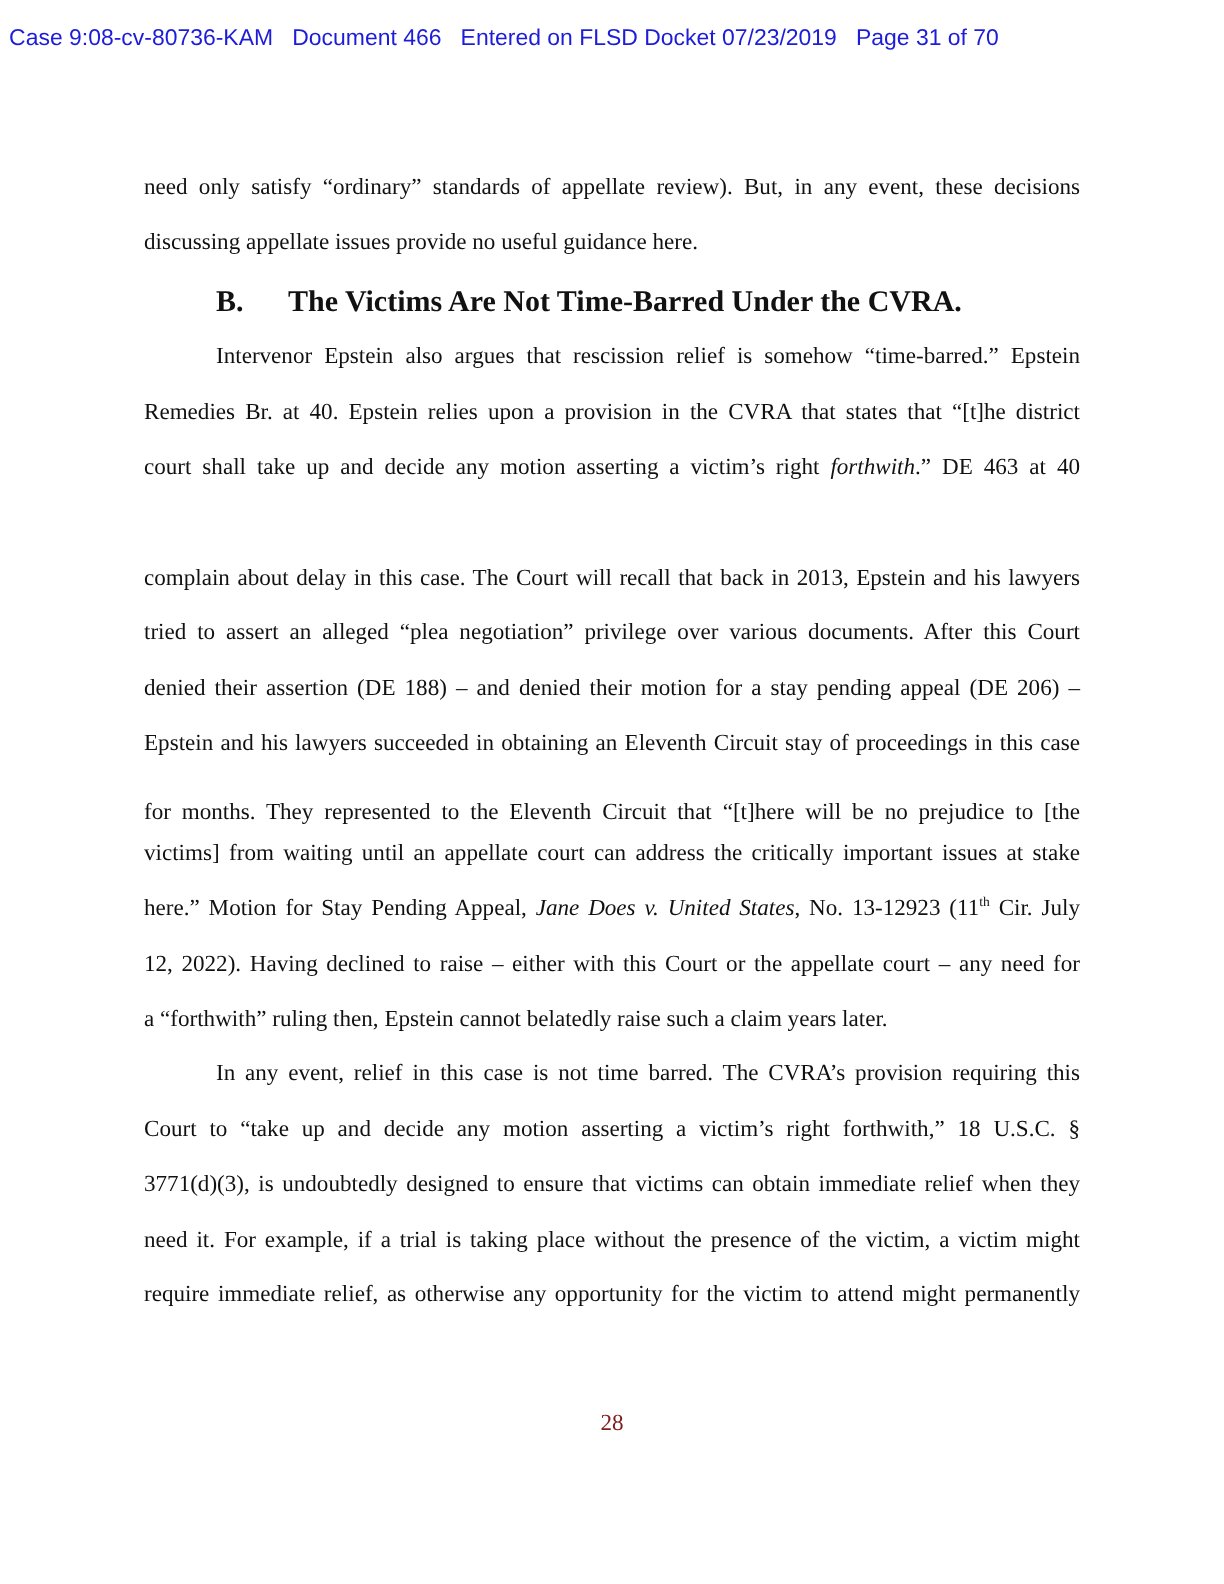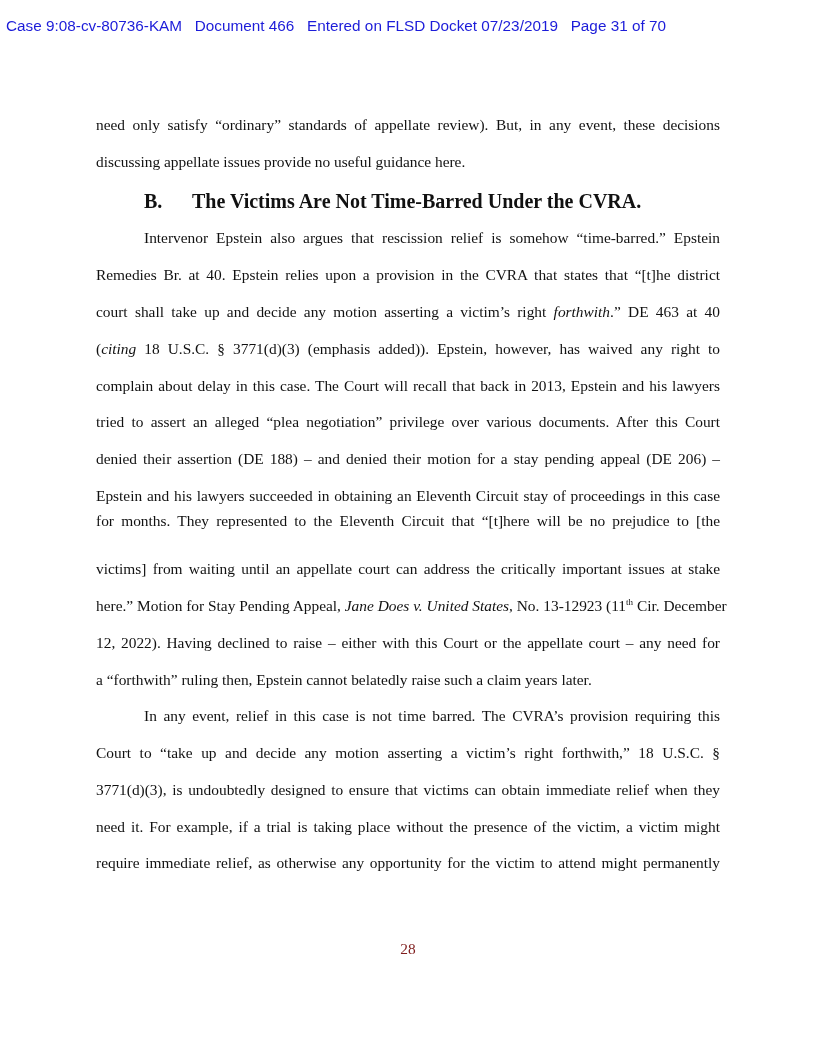--- a/index.html
+++ b/index.html
@@ -94,28 +94,27 @@
   <div class="line" style="top:115px">need only satisfy “ordinary” standards of appellate review).  But, in any event, these decisions</div>
   <div class="line last" style="top:152px">discussing appellate issues provide no useful guidance here.</div>
 
   <div class="heading">
     <span class="num">B.</span><span>The Victims Are Not Time-Barred Under the CVRA.</span>
   </div>
 
   <div class="line indent" style="top:228px">Intervenor Epstein also argues that rescission relief is somehow “time-barred.” Epstein</div>
   <div class="line" style="top:265px">Remedies Br. at 40.  Epstein relies upon a provision in the CVRA that states that “[t]he district</div>
   <div class="line" style="top:302px"><span>court shall take up and decide any motion asserting a victim’s right </span><i>forthwith</i><span>.”  DE 463 at 40</span></div>
-  <div class="line" style="top:339px"><span>(</span><i>citing</i><span> 18 U.S.C. § 3771(d)(3) (emphasis added)).  Epstein, however, has waived any right to</span></div>
   <div class="line" style="top:376px">complain about delay in this case.  The Court will recall that back in 2013, Epstein and his lawyers</div>
   <div class="line" style="top:412px">tried to assert an alleged “plea negotiation” privilege over various documents.  After this Court</div>
   <div class="line" style="top:449px">denied their assertion (DE 188) – and denied their motion for a stay pending appeal (DE 206) –</div>
   <div class="line" style="top:486px">Epstein and his lawyers succeeded in obtaining an Eleventh Circuit stay of proceedings in this case</div>
-  <div class="line" style="top:511px">for months.  They represented to the Eleventh Circuit that “[t]here will be no prejudice to [the</div>
+  <div class="line" style="top:532px">for months.  They represented to the Eleventh Circuit that “[t]here will be no prejudice to [the</div>
   <div class="line" style="top:559px">victims] from waiting until an appellate court can address the critically important issues at stake</div>
-  <div class="line" style="top:596px"><span>here.”  Motion for Stay Pending Appeal, </span><i>Jane Does v. United States</i><span>, No. 13-12923 (11</span><sup>th</sup><span> Cir. December</span></div>
+  <div class="line" style="top:596px"><span>here.”  Motion for Stay Pending Appeal, </span><i>Jane Does v. United States</i><span>, No. 13-12923 (11</span><sup>th</sup><span> Cir. July</span></div>
   <div class="line" style="top:633px">12, 2022).  Having declined to raise – either with this Court or the appellate court – any need for</div>
   <div class="line last" style="top:670px">a “forthwith” ruling then, Epstein cannot belatedly raise such a claim years later.</div>
 
   <div class="line indent" style="top:706px">In any event, relief in this case is not time barred.  The CVRA’s provision requiring this</div>
   <div class="line" style="top:743px">Court to “take up and decide any motion asserting a victim’s right forthwith,” 18 U.S.C. §</div>
   <div class="line" style="top:780px">3771(d)(3), is undoubtedly designed to ensure that victims can obtain immediate relief when they</div>
   <div class="line" style="top:817px">need it.  For example, if a trial is taking place without the presence of the victim, a victim might</div>
   <div class="line" style="top:853px">require immediate relief, as otherwise any opportunity for the victim to attend might permanently</div>
 
   <div class="page-number">28</div>

